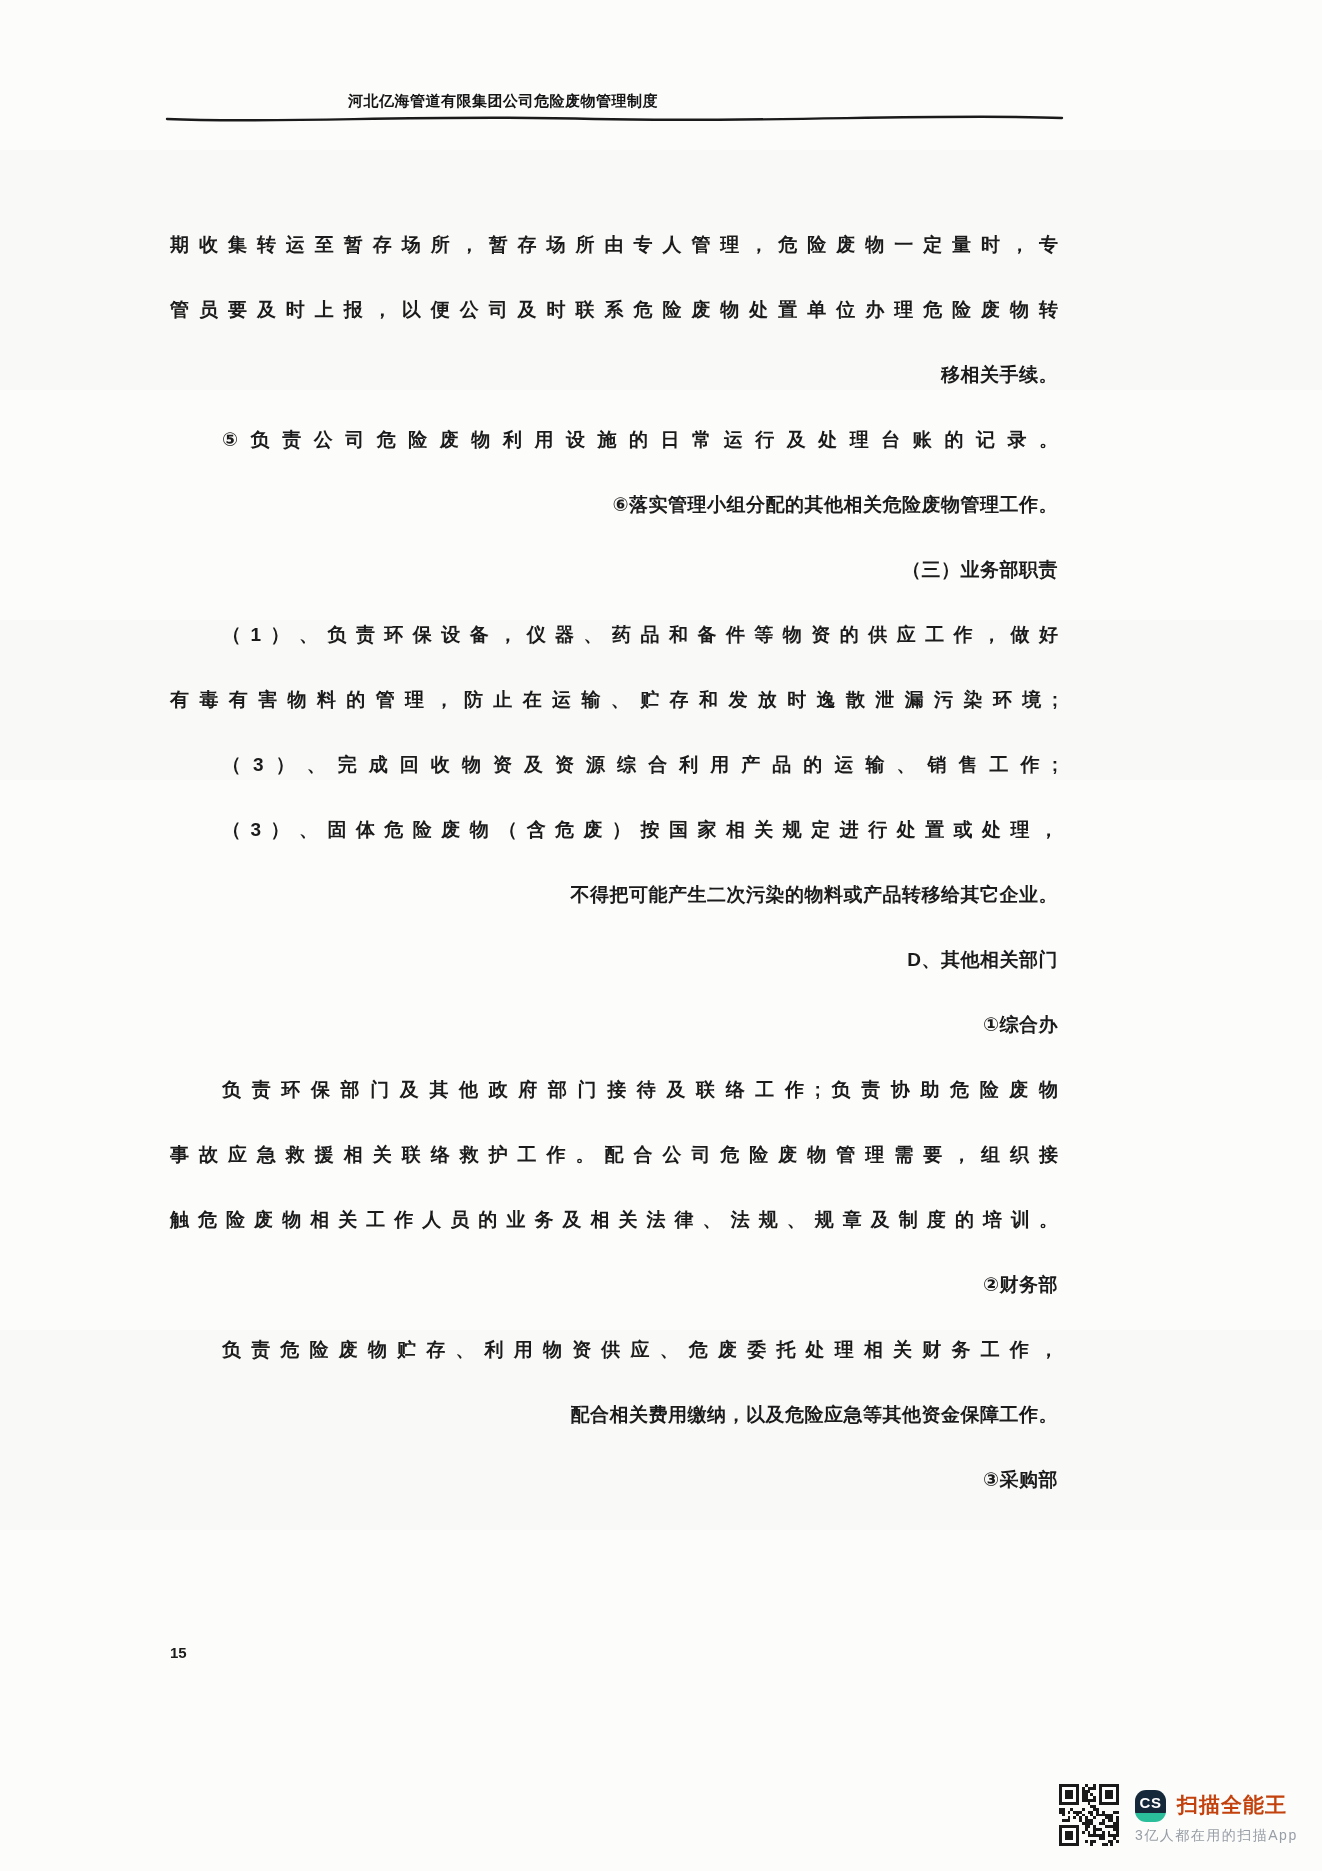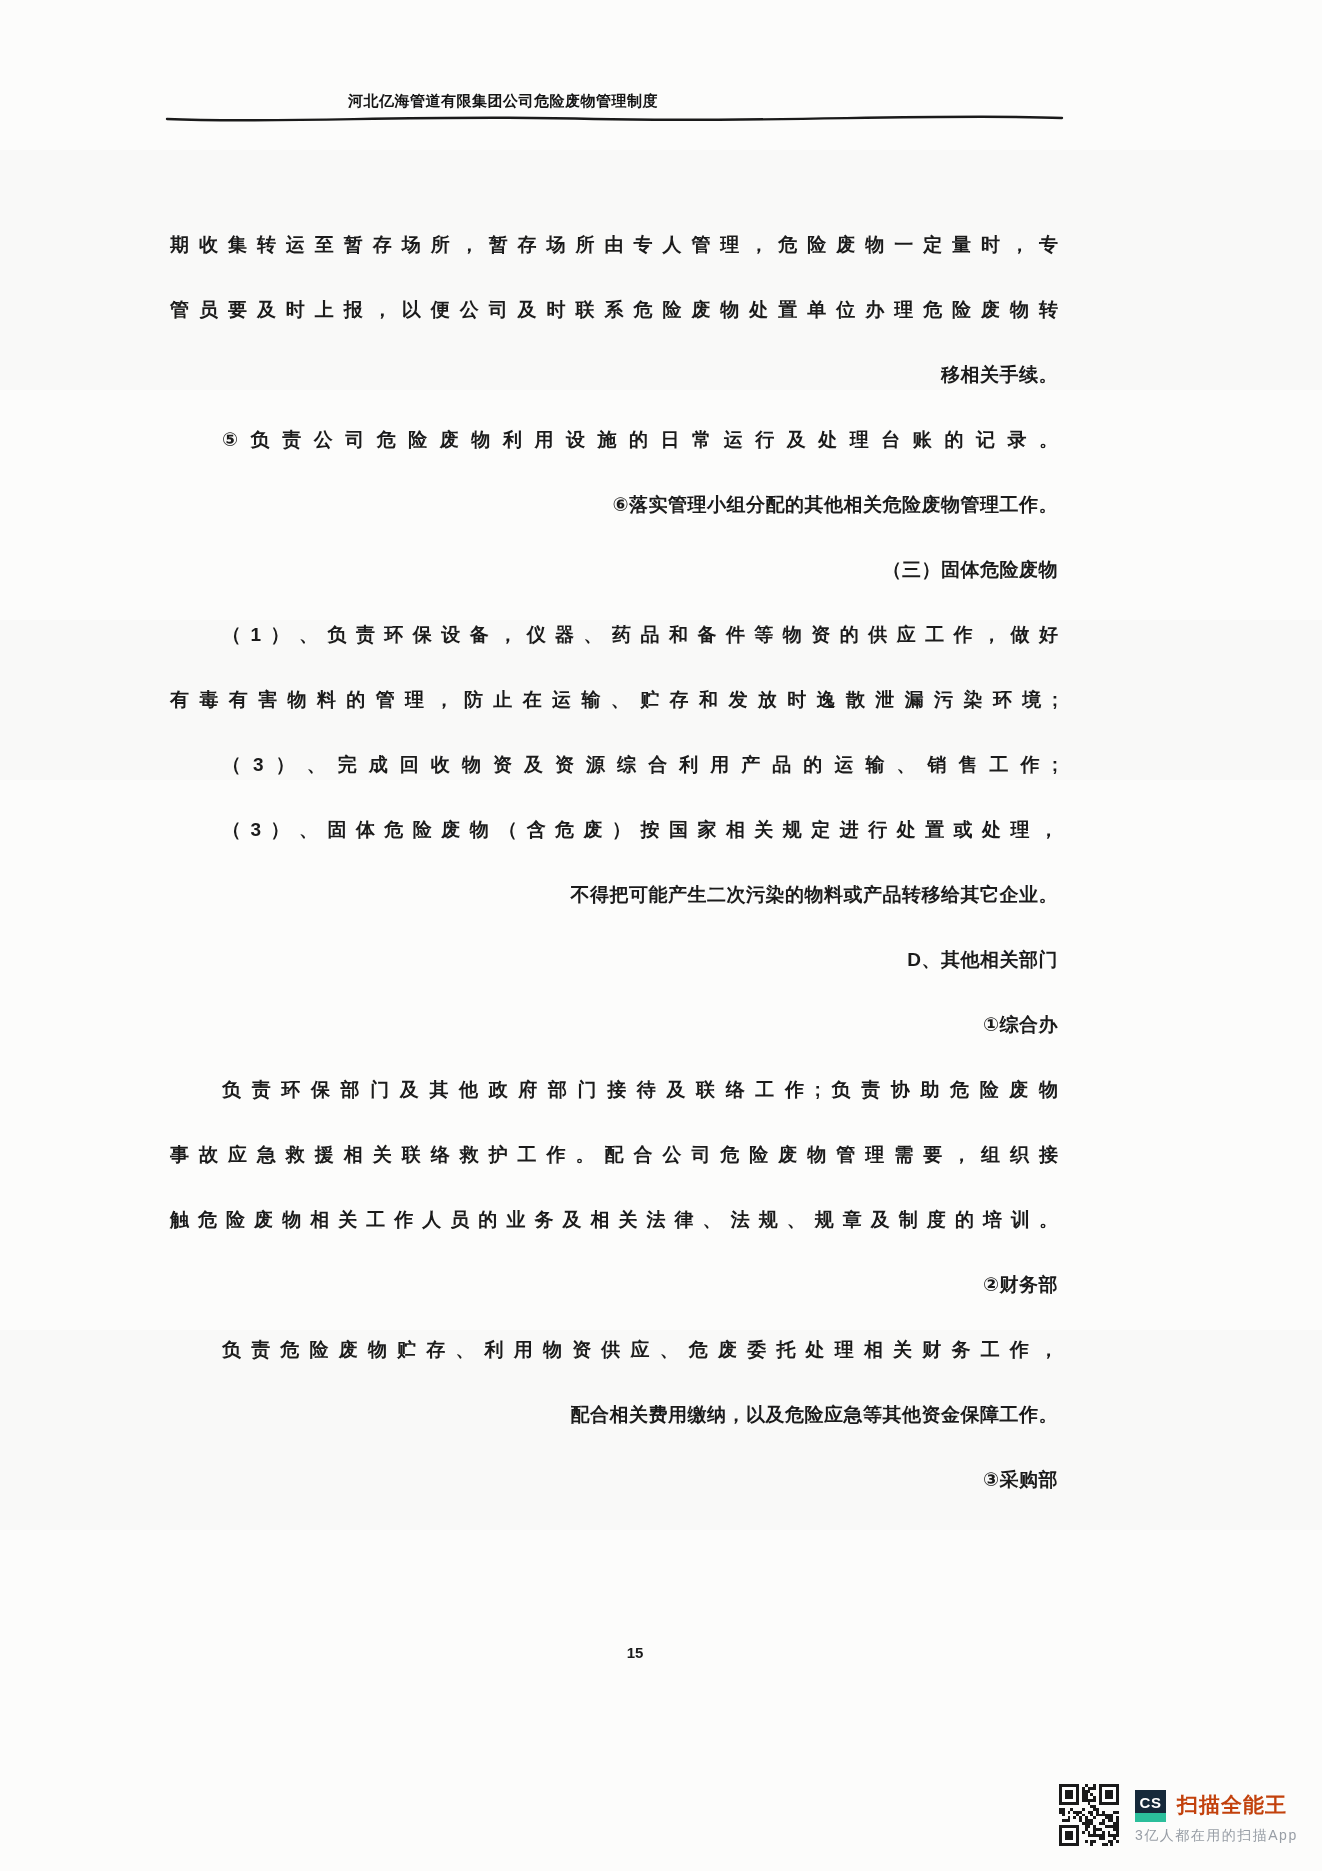--- a/index.html
+++ b/index.html
@@ -14,27 +14,27 @@
   .header-title{position:absolute;left:348px;top:92px;font-size:15px;font-weight:bold;
        color:#141414;letter-spacing:0.5px;white-space:nowrap;}
   .header-rule{position:absolute;left:164px;top:110px;width:902px;height:18px;}
 
   .body-text{position:absolute;left:170px;top:212px;width:888px;}
   .bline{height:65px;line-height:65px;font-size:19px;font-weight:600;color:#1b1b1b;
        white-space:nowrap;letter-spacing:0.5px;text-align:right;}
   .bline.just{white-space:normal;text-align:justify;text-align-last:justify;letter-spacing:0;}
   .bline.ind{padding-left:52px;}
 
-  .page-number{position:absolute;left:170px;top:1644px;width:930px;text-align:center;
+  .page-number{position:absolute;left:170px;top:1644px;width:930px;
        font-size:15px;font-weight:bold;color:#1b1b1b;}
 
   .badge{position:absolute;left:1055px;top:1780px;width:250px;height:70px;}
   .qr{position:absolute;left:4px;top:4px;width:60px;height:62px;}
   .qr svg{width:60px;height:62px;}
-  .cs-logo{position:absolute;left:80px;top:10px;width:31px;height:32px;border-radius:0;
+  .cs-logo{position:absolute;left:80px;top:10px;width:31px;height:32px;border-radius:11px;
        background:linear-gradient(180deg,#16293a 0%,#16293a 72%,#2bbe9b 72%,#2bbe9b 100%);
        color:#ffffff;font-size:15px;font-weight:bold;text-align:center;line-height:26px;
        letter-spacing:0.5px;}
   .app-name{position:absolute;left:122px;top:11px;font-size:21px;font-weight:600;
        color:#c2410c;letter-spacing:1px;white-space:nowrap;}
   .tagline{position:absolute;left:80px;top:47px;font-size:14px;color:#979da5;
        letter-spacing:1.5px;white-space:nowrap;}
 </style>
 </head>
 <body>
@@ -50,21 +50,21 @@
   <svg class="header-rule" viewBox="0 0 902 18" preserveAspectRatio="none">
     <path d="M3,9 C120,14 260,4 430,9 C600,13 780,3 898,8" fill="none" stroke="#1a1a1a" stroke-width="2.4" stroke-linecap="round"></path>
   </svg>
 
   <div class="body-text">
       <div class="bline just">期收集转运至暂存场所，暂存场所由专人管理，危险废物一定量时，专</div>
       <div class="bline just">管员要及时上报，以便公司及时联系危险废物处置单位办理危险废物转</div>
       <div class="bline">移相关手续。</div>
       <div class="bline ind just">⑤负责公司危险废物利用设施的日常运行及处理台账的记录。</div>
       <div class="bline ind">⑥落实管理小组分配的其他相关危险废物管理工作。</div>
-      <div class="bline ind">（三）固体危险废物</div>
+      <div class="bline ind">（三）业务部职责</div>
       <div class="bline ind just">（1）、负责环保设备，仪器、药品和备件等物资的供应工作，做好</div>
       <div class="bline just">有毒有害物料的管理，防止在运输、贮存和发放时逸散泄漏污染环境;</div>
       <div class="bline ind just">（3）、完成回收物资及资源综合利用产品的运输、销售工作;</div>
       <div class="bline ind just">（3）、固体危险废物（含危废）按国家相关规定进行处置或处理，</div>
       <div class="bline">不得把可能产生二次污染的物料或产品转移给其它企业。</div>
       <div class="bline ind">D、其他相关部门</div>
       <div class="bline ind">①综合办</div>
       <div class="bline ind just">负责环保部门及其他政府部门接待及联络工作;负责协助危险废物</div>
       <div class="bline just">事故应急救援相关联络救护工作。配合公司危险废物管理需要，组织接</div>
       <div class="bline just">触危险废物相关工作人员的业务及相关法律、法规、规章及制度的培训。</div>

